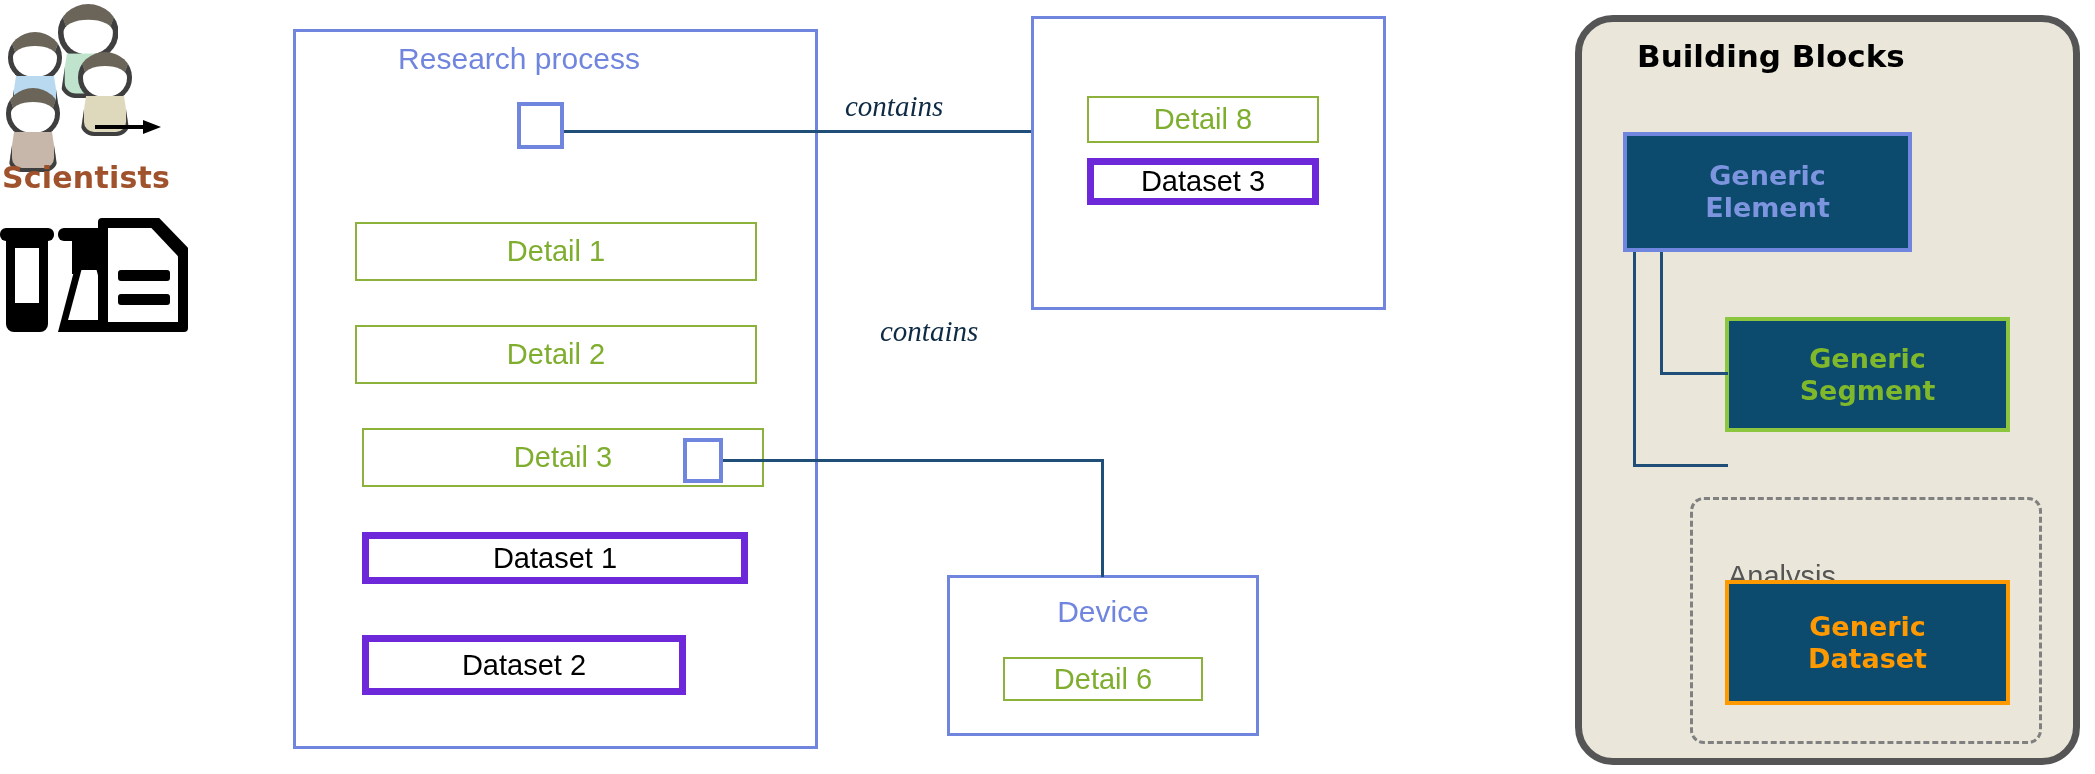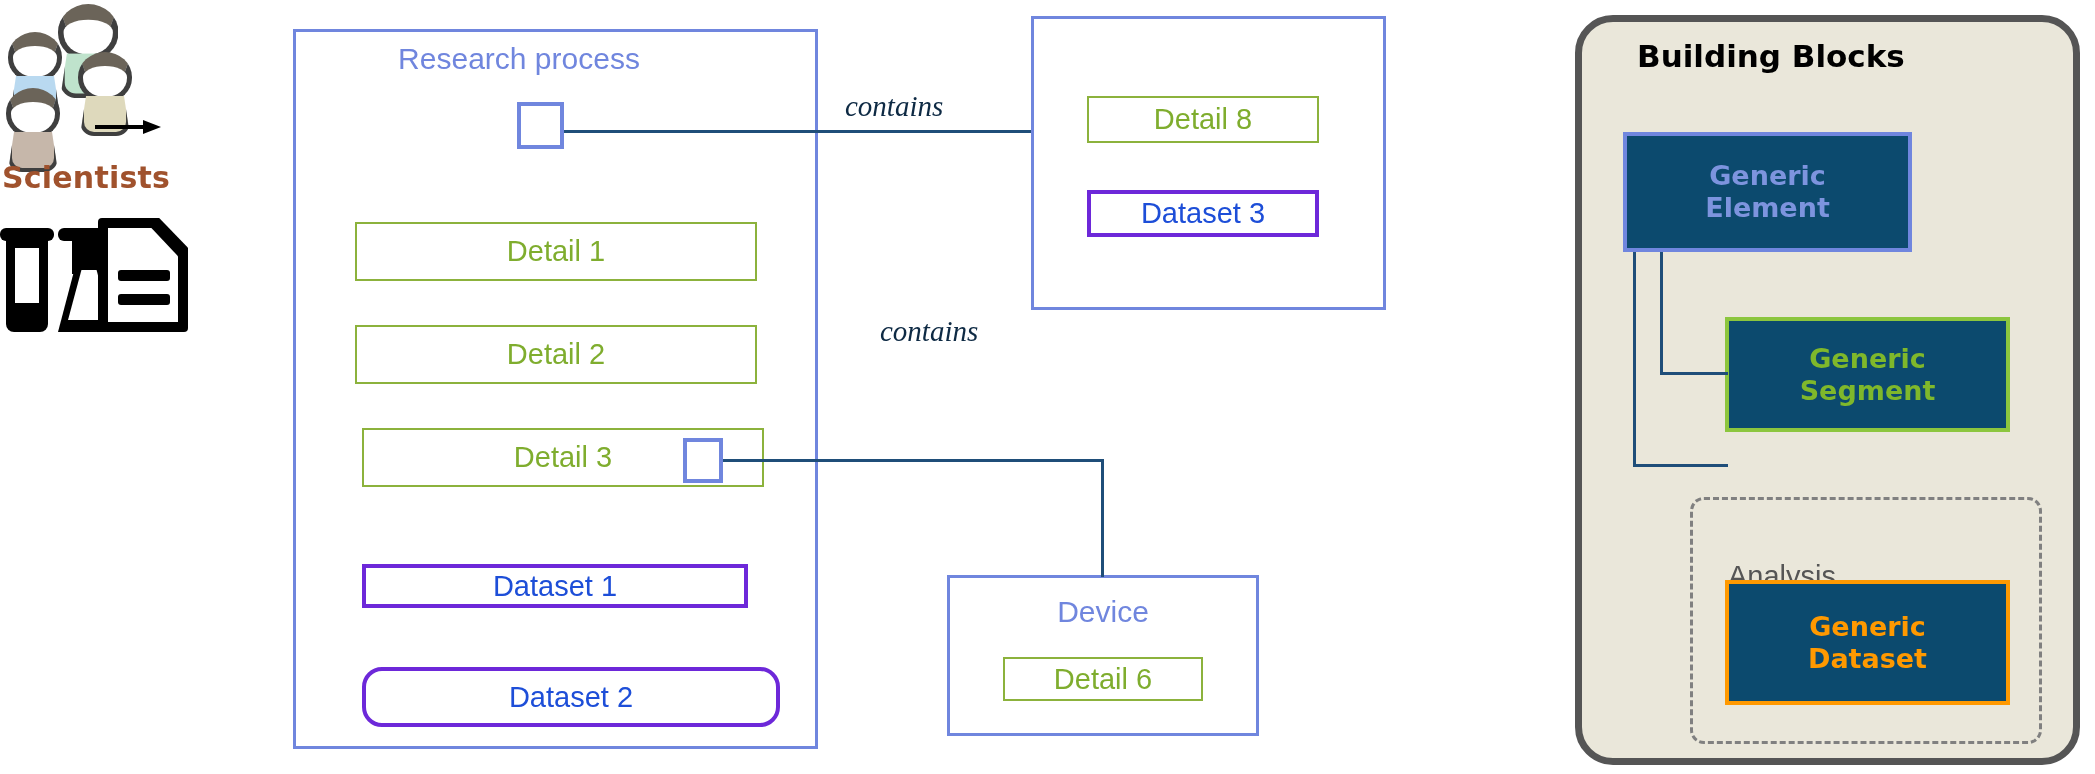--- a/index.html
+++ b/index.html
@@ -48,21 +48,21 @@
   .entity-title{
     position:absolute;left:0;right:0;text-align:center;
     color:#7086DE;font-size:30px;font-family:"Liberation Sans",sans-serif;
   }
   .chip{
     position:absolute;box-sizing:border-box;background:#fff;
     display:flex;align-items:center;justify-content:center;
     font-size:29px;font-family:"Liberation Sans",sans-serif;
   }
   .chip.detail{border:2px solid #8CB23C;color:#7FAD2E;}
-  .chip.dataset{border:4px solid #6d28d9;color:#1d4ed8;margin-top:32px;}
+  .chip.dataset{border:7px solid #6d28d9;color:#000000;}
 
   .mini-sq{position:absolute;box-sizing:border-box;border:4px solid #7086DE;background:#fff;}
 
   
   .conn{position:absolute;background:#1F4E79;}
   .conn-label{
     position:absolute;font-style:italic;font-size:29px;color:#0e2a44;
     font-family:"Liberation Serif", serif;white-space:nowrap;
   }
 
@@ -152,22 +152,22 @@
   <div class="entity-title" style="left:293px;top:42px;width:452px;">Research process</div>
 
   <div class="mini-sq" id="rp-anchor-square" style="left:517px;top:102px;width:47px;height:47px;"></div>
 
   <div class="chip detail" style="left:355px;top:222px;width:402px;height:59px;">Detail 1</div>
   <div class="chip detail" style="left:355px;top:325px;width:402px;height:59px;">Detail 2</div>
   <div class="chip detail" style="left:362px;top:428px;width:402px;height:59px;">Detail 3</div>
 
   <div class="mini-sq" id="d3-anchor-square" style="left:683px;top:438px;width:40px;height:45px;"></div>
 
-  <div class="chip dataset" style="left:362px;top:532px;width:386px;height:44px;">Dataset 1</div>
-  <div class="chip dataset" style="left:362px;top:635px;width:418px;height:60px;border-radius:20px;">Dataset 2</div>
+  <div class="chip dataset" style="left:362px;top:532px;width:386px;height:52px;">Dataset 1</div>
+  <div class="chip dataset" style="left:362px;top:635px;width:324px;height:60px;">Dataset 2</div>
 
   <div class="entity-box" id="material-box" style="left:1031px;top:16px;width:355px;height:294px;"></div>
 
 
   <div class="chip detail" style="left:1087px;top:96px;width:232px;height:47px;">Detail 8</div>
   <div class="chip dataset" style="left:1087px;top:158px;width:232px;height:47px;">Dataset 3</div>
 
   <div class="entity-box" id="device-box" style="left:947px;top:575px;width:312px;height:161px;"></div>
 
   <div class="entity-title" style="left:947px;top:595px;width:312px;">Device</div>

